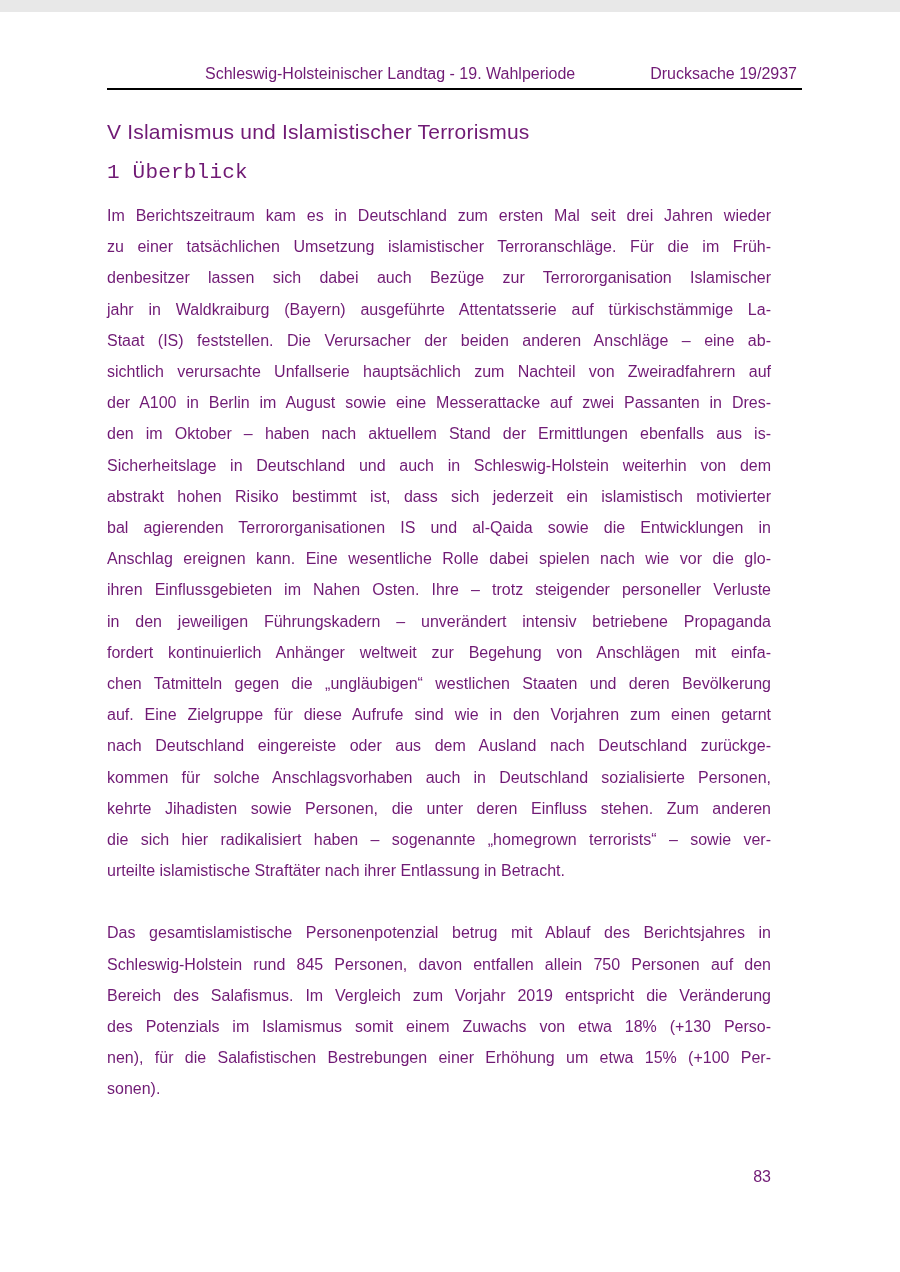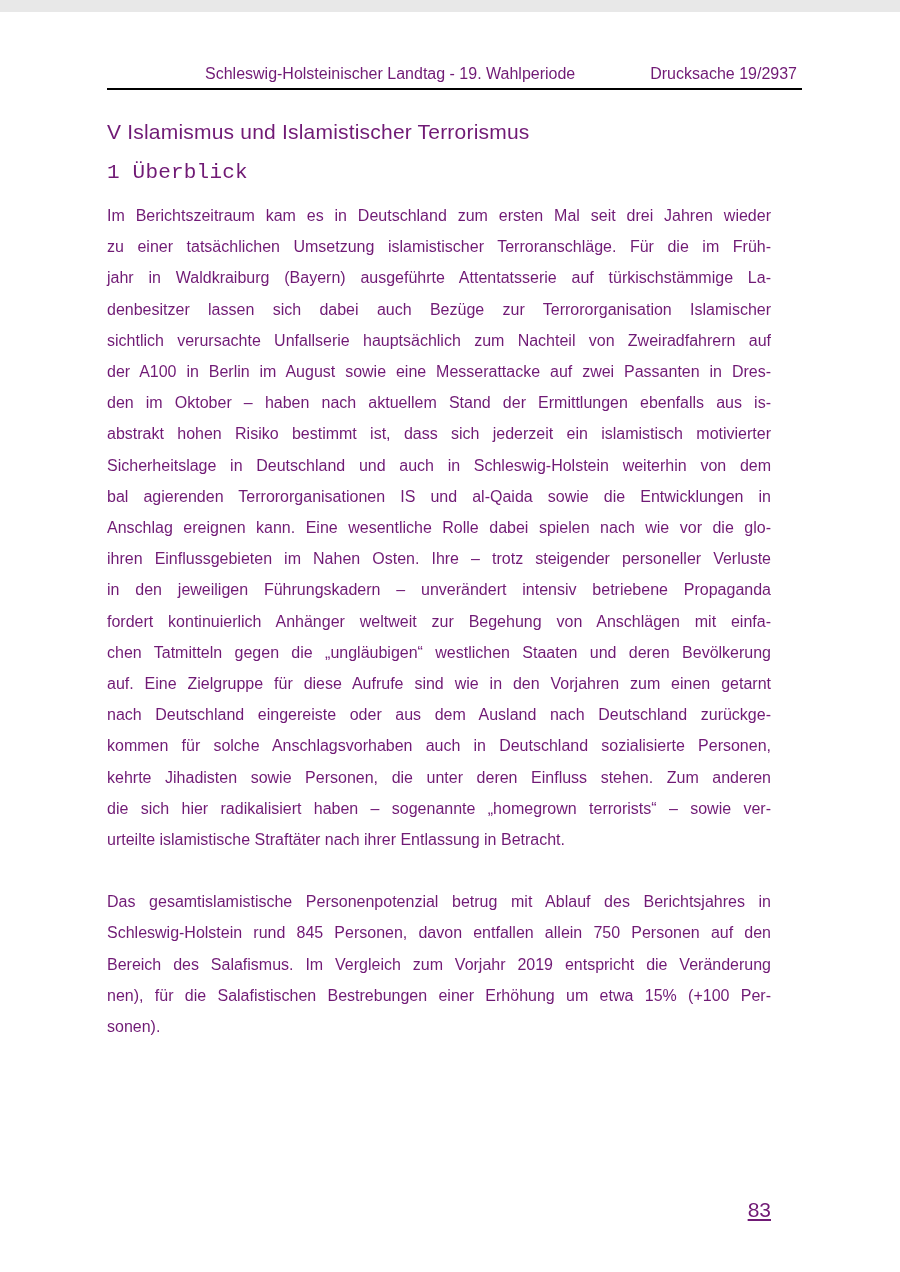--- a/index.html
+++ b/index.html
@@ -75,24 +75,23 @@
   .line {
     text-align: justify;
     text-align-last: justify;
   }
   .line.last {
     text-align-last: left;
   }
   .pagenum {
     position: absolute;
     right: 129px;
-    top: 1188px;
-    font-size: 21px;
+    top: 1155px;
+    font-size: 16px;
     line-height: 20px;
-    text-decoration: underline;
   }
 </style>
 </head>
 <body>
 
 <div class="page">
 
   <div class="header">
     <span class="header-left">Schleswig-Holsteinischer Landtag - 19. Wahlperiode</span>
     <span class="header-right">Drucksache 19/2937</span>
@@ -101,44 +100,46 @@
   <div class="rule"></div>
 
   <div class="h1">V Islamismus und Islamistischer Terrorismus</div>
 
   <div class="h2">1 Überblick</div>
 
   <div class="bodytext">
     <div class="para">
         <div class="line">Im Berichtszeitraum kam es in Deutschland zum ersten Mal seit drei Jahren wieder</div>
         <div class="line">zu einer tatsächlichen Umsetzung islamistischer Terroranschläge. Für die im Früh-</div>
+        <div class="line">denbesitzer lassen sich dabei auch Bezüge zur Terrororganisation Islamischer</div>
         <div class="line">jahr in Waldkraiburg (Bayern) ausgeführte Attentatsserie auf türkischstämmige La-</div>
-        <div class="line">denbesitzer lassen sich dabei auch Bezüge zur Terrororganisation Islamischer</div>
+        <div class="line">Staat (IS) feststellen. Die Verursacher der beiden anderen Anschläge – eine ab-</div>
         <div class="line">sichtlich verursachte Unfallserie hauptsächlich zum Nachteil von Zweiradfahrern auf</div>
         <div class="line">der A100 in Berlin im August sowie eine Messerattacke auf zwei Passanten in Dres-</div>
         <div class="line">den im Oktober – haben nach aktuellem Stand der Ermittlungen ebenfalls aus is-</div>
+        <div class="line">Sicherheitslage in Deutschland und auch in Schleswig-Holstein weiterhin von dem</div>
         <div class="line">abstrakt hohen Risiko bestimmt ist, dass sich jederzeit ein islamistisch motivierter</div>
-        <div class="line">Sicherheitslage in Deutschland und auch in Schleswig-Holstein weiterhin von dem</div>
         <div class="line">bal agierenden Terrororganisationen IS und al-Qaida sowie die Entwicklungen in</div>
         <div class="line">Anschlag ereignen kann. Eine wesentliche Rolle dabei spielen nach wie vor die glo-</div>
         <div class="line">ihren Einflussgebieten im Nahen Osten. Ihre – trotz steigender personeller Verluste</div>
         <div class="line">in den jeweiligen Führungskadern – unverändert intensiv betriebene Propaganda</div>
         <div class="line">fordert kontinuierlich Anhänger weltweit zur Begehung von Anschlägen mit einfa-</div>
         <div class="line">chen Tatmitteln gegen die „ungläubigen“ westlichen Staaten und deren Bevölkerung</div>
         <div class="line">auf. Eine Zielgruppe für diese Aufrufe sind wie in den Vorjahren zum einen getarnt</div>
         <div class="line">nach Deutschland eingereiste oder aus dem Ausland nach Deutschland zurückge-</div>
         <div class="line">kommen für solche Anschlagsvorhaben auch in Deutschland sozialisierte Personen,</div>
         <div class="line">kehrte Jihadisten sowie Personen, die unter deren Einfluss stehen. Zum anderen</div>
         <div class="line">die sich hier radikalisiert haben – sogenannte „homegrown terrorists“ – sowie ver-</div>
         <div class="line last">urteilte islamistische Straftäter nach ihrer Entlassung in Betracht.</div>
       </div>
     <div class="para">
         <div class="line">Das gesamtislamistische Personenpotenzial betrug mit Ablauf des Berichtsjahres in</div>
         <div class="line">Schleswig-Holstein rund 845 Personen, davon entfallen allein 750 Personen auf den</div>
         <div class="line">Bereich des Salafismus. Im Vergleich zum Vorjahr 2019 entspricht die Veränderung</div>
+        <div class="line">des Potenzials im Islamismus somit einem Zuwachs von etwa 18% (+130 Perso-</div>
         <div class="line">nen), für die Salafistischen Bestrebungen einer Erhöhung um etwa 15% (+100 Per-</div>
         <div class="line last">sonen).</div>
       </div>
   </div>
 
   <div class="pagenum">83</div>
 
 </div>
 
 </body></html>

